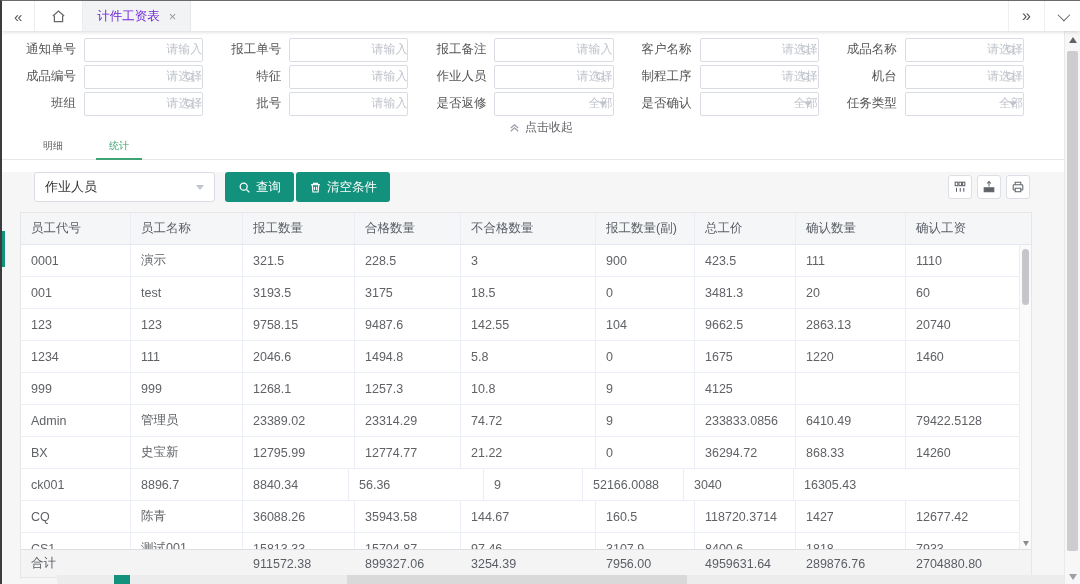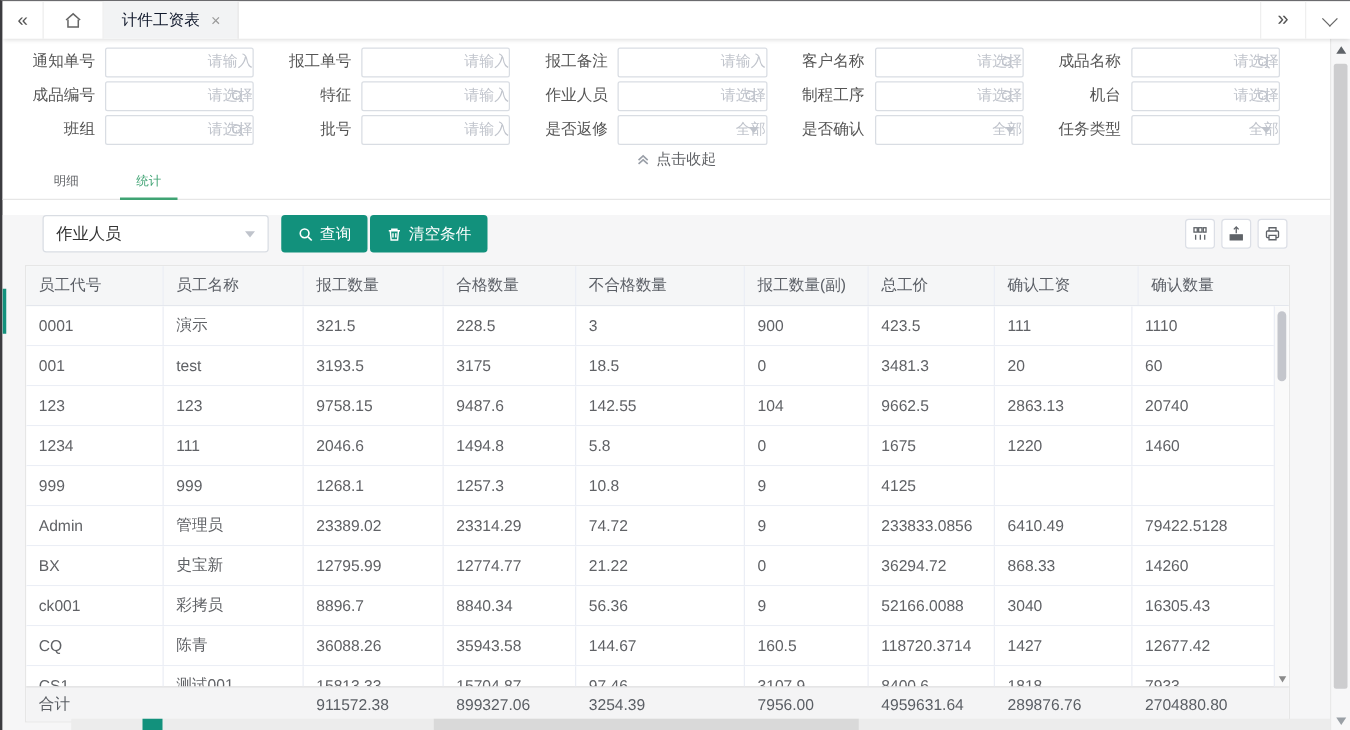--- a/index.html
+++ b/index.html
@@ -7,21 +7,21 @@
   body { font-family:"Liberation Sans","DejaVu Sans",sans-serif; background:#fff; overflow:hidden; }
   #frame { position:relative; width:1080px; height:584px; background:#fff;
            border-left:2px solid #3c3c40; border-top:1px solid #6b6b6e; overflow:hidden; }
 
   
   .topbar { position:relative; height:30px; background:#fff; display:flex; align-items:stretch;
             box-shadow:0 1px 4px rgba(0,0,0,.16); z-index:30; }
   .tb-chevrons { display:flex; align-items:center; padding:0 12px; color:#555; font-size:15px; cursor:pointer; }
   .home-seg { display:flex; align-items:center; padding:0 16px; border-left:1px solid #ededed; border-right:1px solid #ededed; cursor:pointer; }
   .tab-chip { display:flex; align-items:center; gap:9px; padding:0 14px; background:#f2f3f4; border-right:1px solid #e7e7e7; cursor:pointer; }
-  .tab-chip .t-title { font-size:12.5px; color:#0f172a; }
+  .tab-chip .t-title { font-size:12.5px; color:#6d28d9; }
   .tab-chip .t-close { color:#9a9a9a; font-size:13px; line-height:1; }
   .tb-right { margin-left:auto; display:flex; align-items:stretch; }
   .tb-right .seg { width:36px; display:flex; align-items:center; justify-content:center; border-left:1px solid #efefef; color:#555; cursor:pointer; }
   .chev-down { width:9px; height:9px; border-right:1.5px solid #666; border-bottom:1.5px solid #666; transform:rotate(45deg) translateY(-2px); }
 
   
   .filter-area { background:#fff; padding-top:5px; }
   .f-row { display:grid; grid-template-columns:repeat(5,1fr); column-gap:10px; padding:0 56px 0 6px; height:27px; align-items:center; }
   .f-cell { display:flex; align-items:center; height:24px; }
   .f-label { width:68px; text-align:right; font-size:12.5px; color:#555; margin-right:8px; white-space:nowrap; flex:none; }
@@ -317,22 +317,22 @@
 
     <div class="table-card">
       <div class="t-header" id="t-header">
           <div class="tc" style="width: 110px;">员工代号</div>
           <div class="tc" style="width: 112px;">员工名称</div>
           <div class="tc" style="width: 112px;">报工数量</div>
           <div class="tc" style="width: 106px;">合格数量</div>
           <div class="tc" style="width: 135px;">不合格数量</div>
           <div class="tc" style="width: 99px;">报工数量(副)</div>
           <div class="tc" style="width: 101px;">总工价</div>
+          <div class="tc" style="width: 110px;">确认数量</div>
           <div class="tc" style="width: 115px;">确认工资</div>
-          <div class="tc" style="width: 110px;">确认数量</div>
         </div>
       <div class="t-body" id="t-body">
           <div class="t-row">
             <div class="tc" style="width: 110px;">0001</div>
             <div class="tc" style="width: 112px;">演示</div>
             <div class="tc" style="width: 112px;">321.5</div>
             <div class="tc" style="width: 106px;">228.5</div>
             <div class="tc" style="width: 135px;">3</div>
             <div class="tc" style="width: 99px;">900</div>
             <div class="tc" style="width: 101px;">423.5</div>
@@ -400,21 +400,20 @@
             <div class="tc" style="width: 112px;">12795.99</div>
             <div class="tc" style="width: 106px;">12774.77</div>
             <div class="tc" style="width: 135px;">21.22</div>
             <div class="tc" style="width: 99px;">0</div>
             <div class="tc" style="width: 101px;">36294.72</div>
             <div class="tc" style="width: 110px;">868.33</div>
             <div class="tc" style="width: 115px;">14260</div>
           </div>
           <div class="t-row">
             <div class="tc" style="width: 110px;">ck001</div>
-            <div class="tc" style="width: 112px;">彩拷员</div>
             <div class="tc" style="width: 112px;">8896.7</div>
             <div class="tc" style="width: 106px;">8840.34</div>
             <div class="tc" style="width: 135px;">56.36</div>
             <div class="tc" style="width: 99px;">9</div>
             <div class="tc" style="width: 101px;">52166.0088</div>
             <div class="tc" style="width: 110px;">3040</div>
             <div class="tc" style="width: 115px;">16305.43</div>
           </div>
           <div class="t-row">
             <div class="tc" style="width: 110px;">CQ</div>

